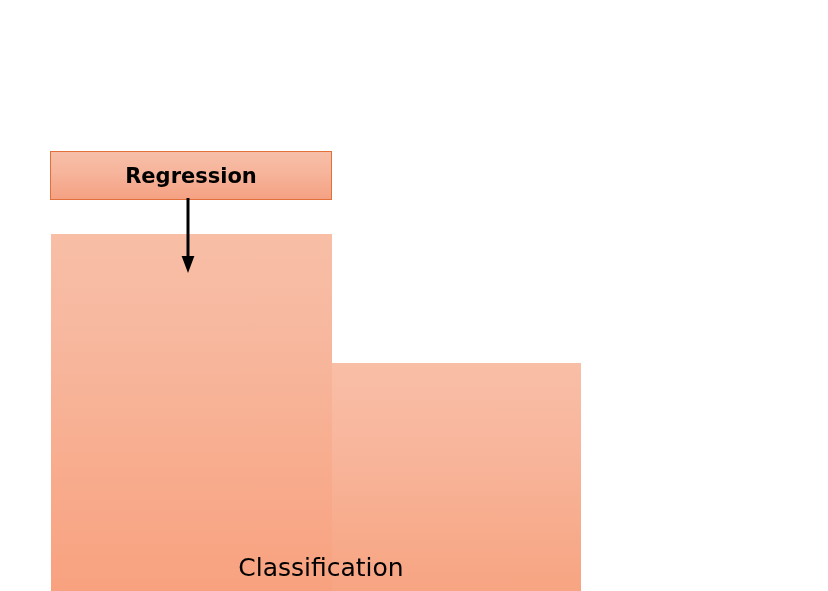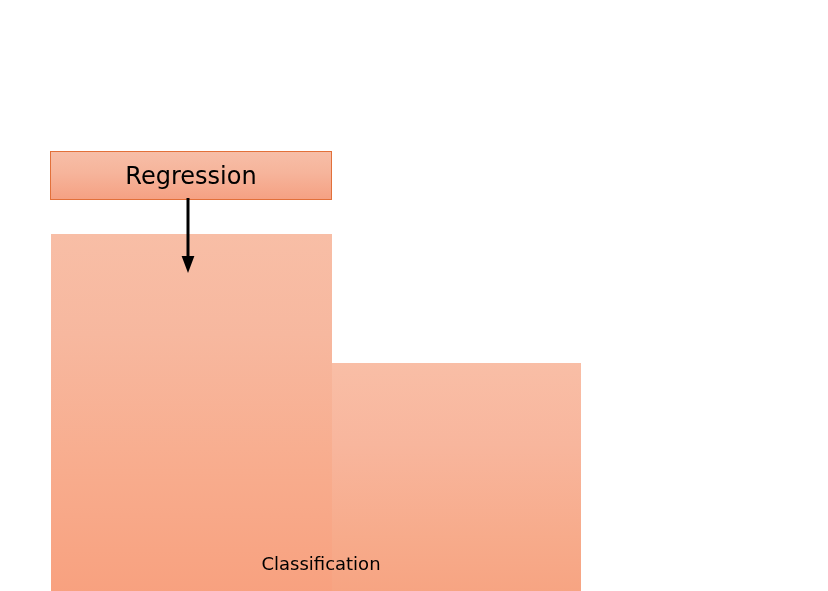--- a/index.html
+++ b/index.html
@@ -52,21 +52,21 @@
   }
 
   
   .classification-label {
     position: absolute;
     left: 51px;
     top: 553px;
     width: 540px;
     text-align: center;
     font-family: "DejaVu Sans", "Liberation Sans", sans-serif;
-    font-size: 18px;
+    font-size: 25px;
     font-weight: 400;
     color: #000000;
     white-space: nowrap;
   }
 
   
   .regression-box {
     position: absolute;
     left: 50px;
     top: 151px;
@@ -74,22 +74,22 @@
     height: 49px;
     box-sizing: border-box;
     border: 1.5px solid #E2703A;
     background: linear-gradient(to bottom, #F7BEA7 0%, #F6B49B 45%, #F5A183 100%);
     display: flex;
     align-items: center;
     justify-content: center;
   }
   .regression-label {
     font-family: "DejaVu Sans", "Liberation Sans", sans-serif;
-    font-size: 24px;
-    font-weight: 400;
+    font-size: 21px;
+    font-weight: 700;
     color: #000000;
     white-space: nowrap;
   }
 
   
   .arrow-connector {
     position: absolute;
     left: 178px;
     top: 198px;
     width: 20px;

